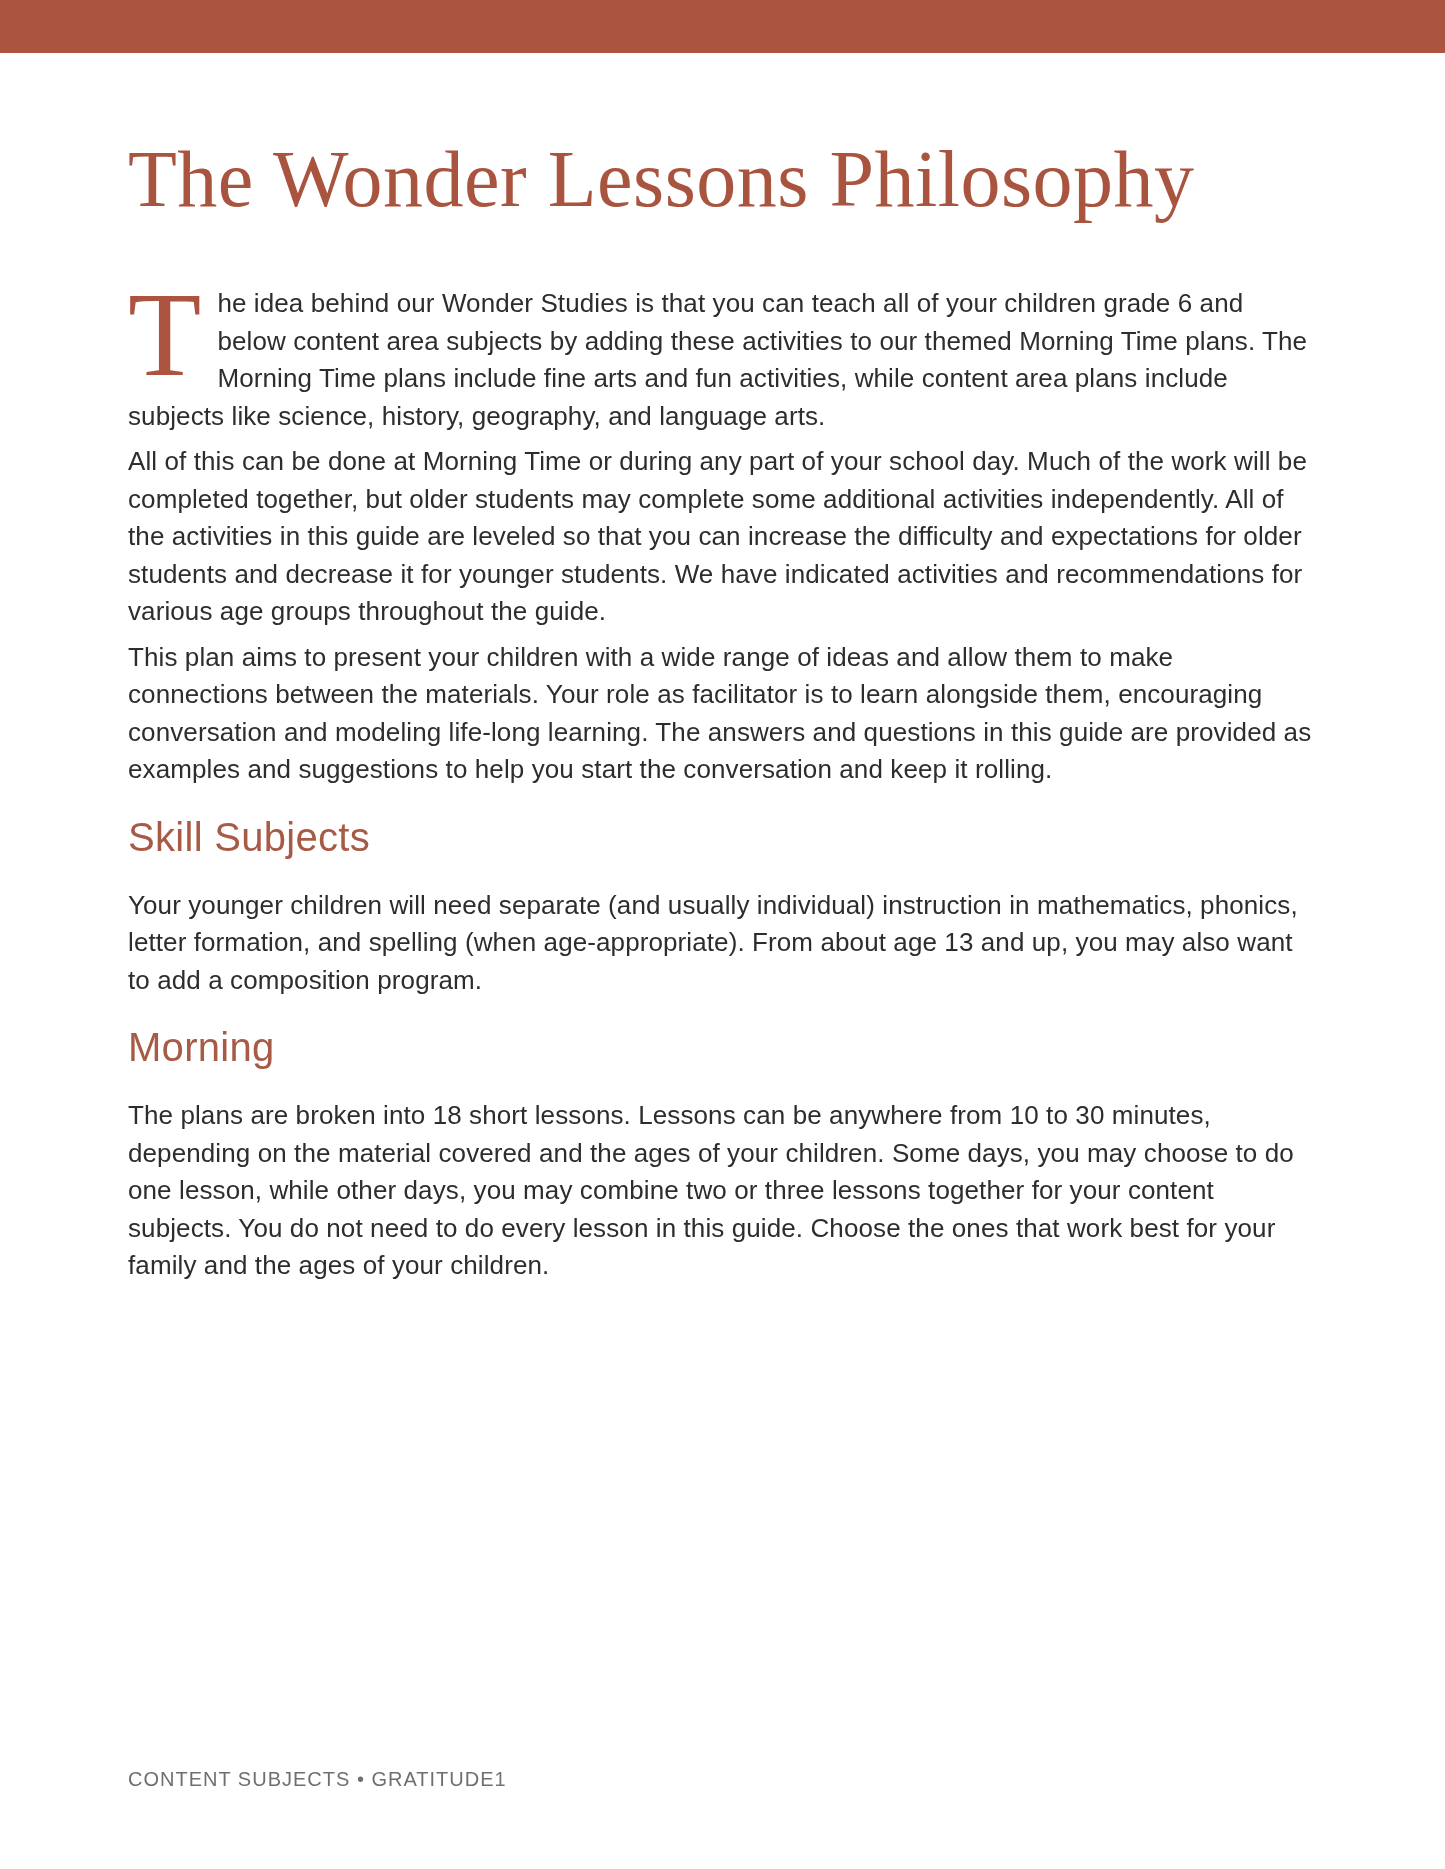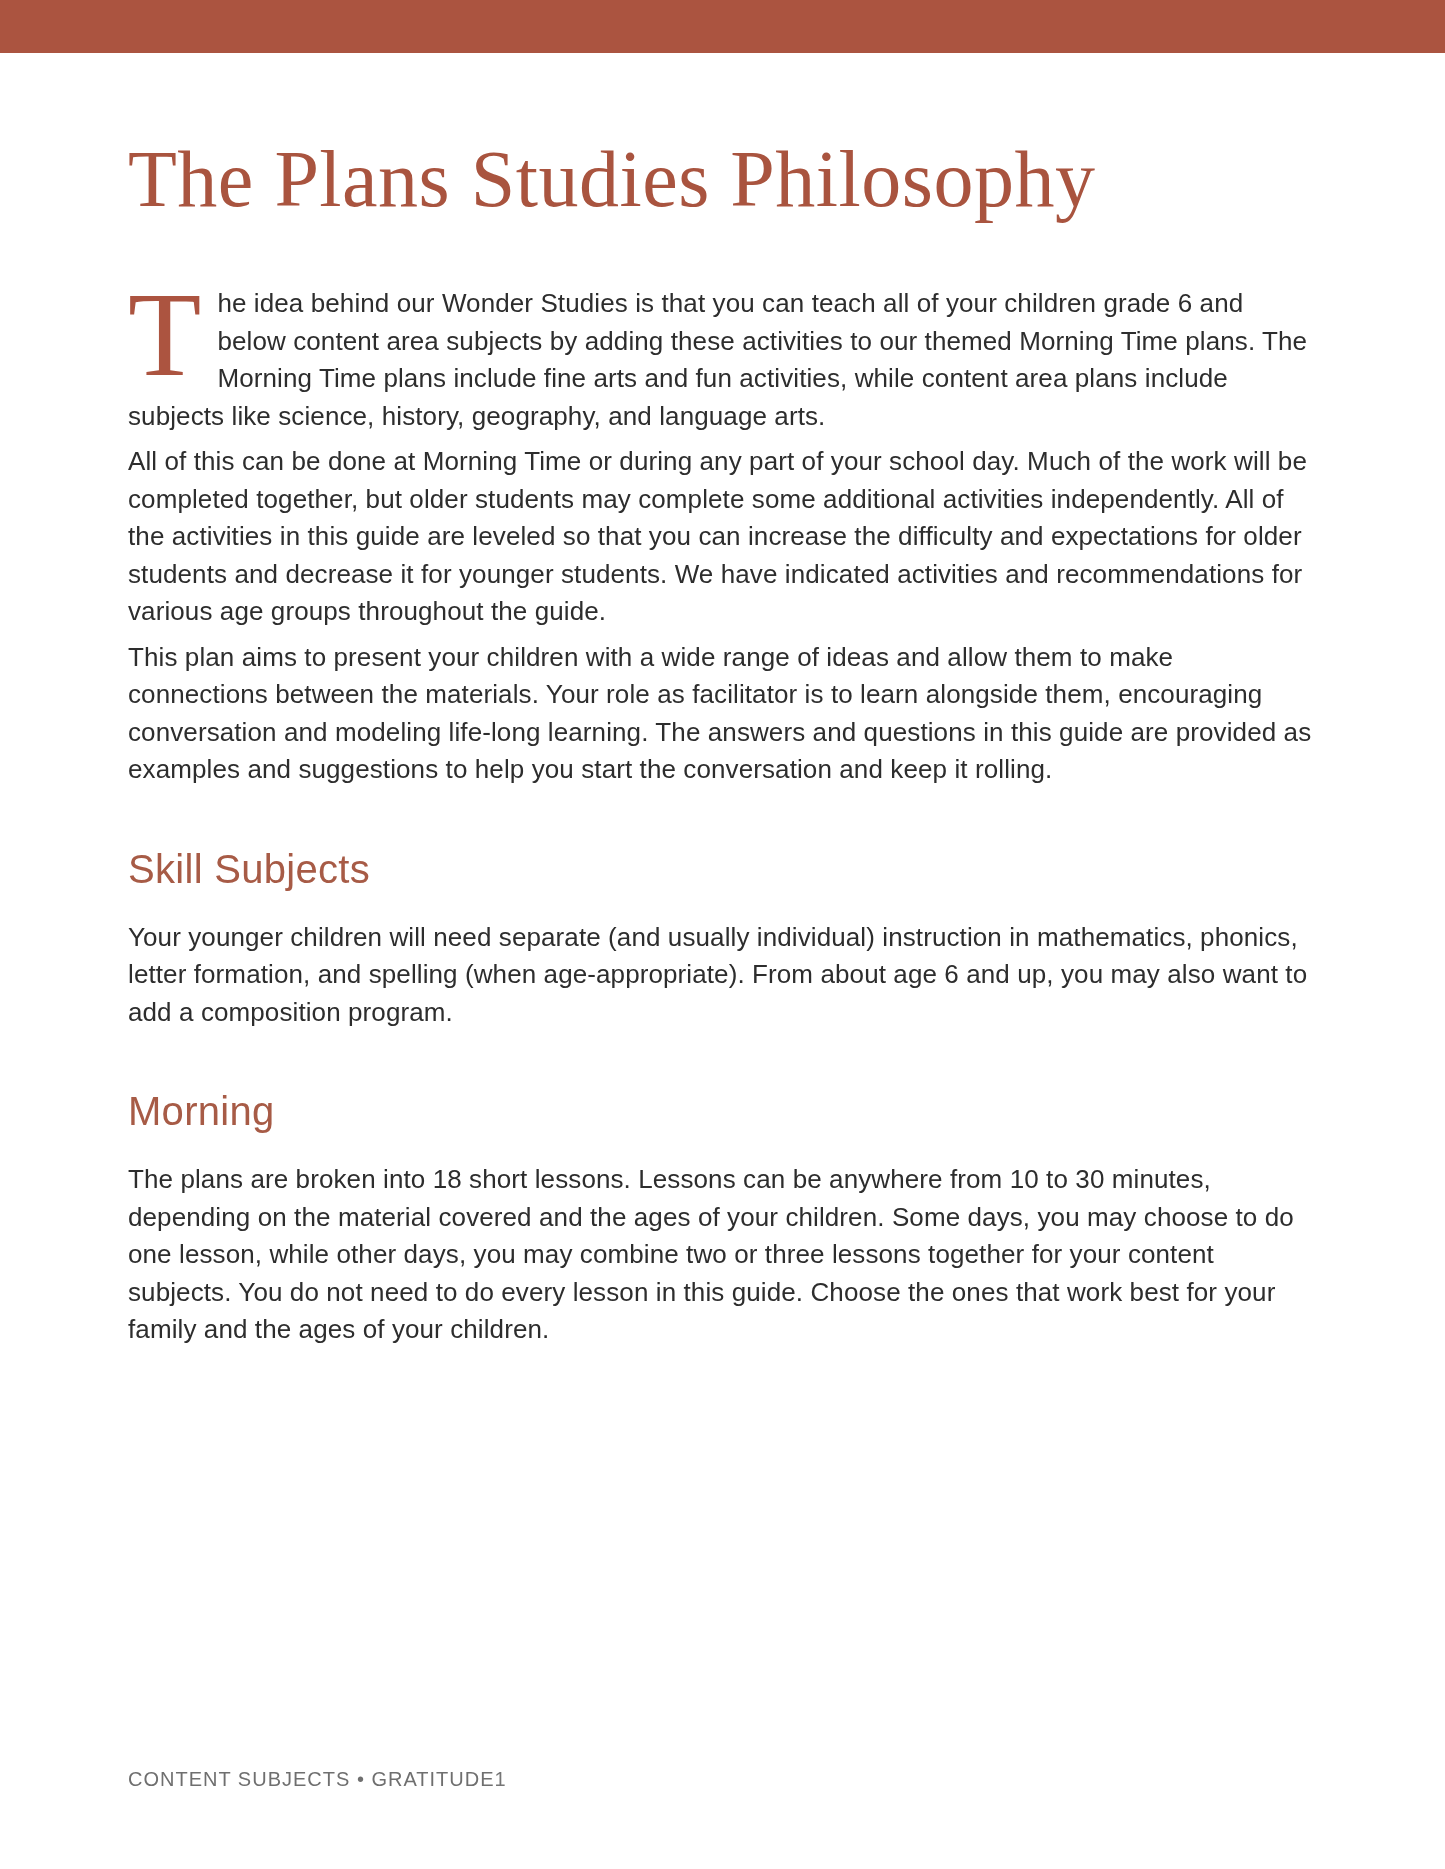--- a/index.html
+++ b/index.html
@@ -50,21 +50,21 @@
   }
   .paragraph {
     margin-top: 8px;
   }
   .section-heading {
     font-weight: 400;
     font-size: 40px;
     line-height: 48px;
     color: #a75b46;
     letter-spacing: 0.3px;
-    margin-top: 56px;
+    margin-top: 24px;
   }
   .section-body {
     margin-top: 26px;
   }
   .page-footer {
     position: absolute;
     left: 128px;
     right: 127px;
     top: 1768px;
     display: flex;
@@ -82,34 +82,34 @@
   }
   .clearfix::after { content: ""; display: table; clear: both; }
 </style>
 </head>
 <body>
 
 <div class="top-bar"></div>
 
 <div class="content">
 
-  <h1 class="doc-title">The Plans Studies Philosophy</h1>
+  <h1 class="doc-title">The Wonder Lessons Philosophy</h1>
 
   <p class="body-text intro-paragraph clearfix">
     <span class="drop-cap">T</span><span>he idea behind our Wonder Studies is that you can teach all of your children grade 6 and below content area subjects by adding these activities to our themed Morning Time plans. The Morning Time plans include fine arts and fun activities, while content area plans include subjects like science, history, geography, and language arts.</span>
   </p>
 
   <p class="body-text paragraph">All of this can be done at Morning Time or during any part of your school day. Much of the work will be completed together, but older students may complete some additional activities independently. All of the activities in this guide are leveled so that you can increase the difficulty and expectations for older students and decrease it for younger students. We have indicated activities and recommendations for various age groups throughout the guide.</p>
 
 
   <p class="body-text paragraph">This plan aims to present your children with a wide range of ideas and allow them to make connections between the materials. Your role as facilitator is to learn alongside them, encouraging conversation and modeling life-long learning. The answers and questions in this guide are provided as examples and suggestions to help you start the conversation and keep it rolling.</p>
 
   <h2 class="section-heading">Skill Subjects</h2>
 
-  <p class="body-text section-body">Your younger children will need separate (and usually individual) instruction in mathematics, phonics, letter formation, and spelling (when age-appropriate). From about age 6 and up, you may also want to add a composition program.</p>
+  <p class="body-text section-body">Your younger children will need separate (and usually individual) instruction in mathematics, phonics, letter formation, and spelling (when age-appropriate). From about age 13 and up, you may also want to add a composition program.</p>
 
   <h2 class="section-heading">Morning</h2>
 
   <p class="body-text section-body">The plans are broken into 18 short lessons. Lessons can be anywhere from 10 to 30 minutes, depending on the material covered and the ages of your children. Some days, you may choose to do one lesson, while other days, you may combine two or three lessons together for your content subjects. You do not need to do every lesson in this guide. Choose the ones that work best for your family and the ages of your children.</p>
 
 </div>
 
 <div class="page-footer">
   <span class="footer-left">CONTENT SUBJECTS • GRATITUDE</span>
   <span class="footer-page-number">1</span>

